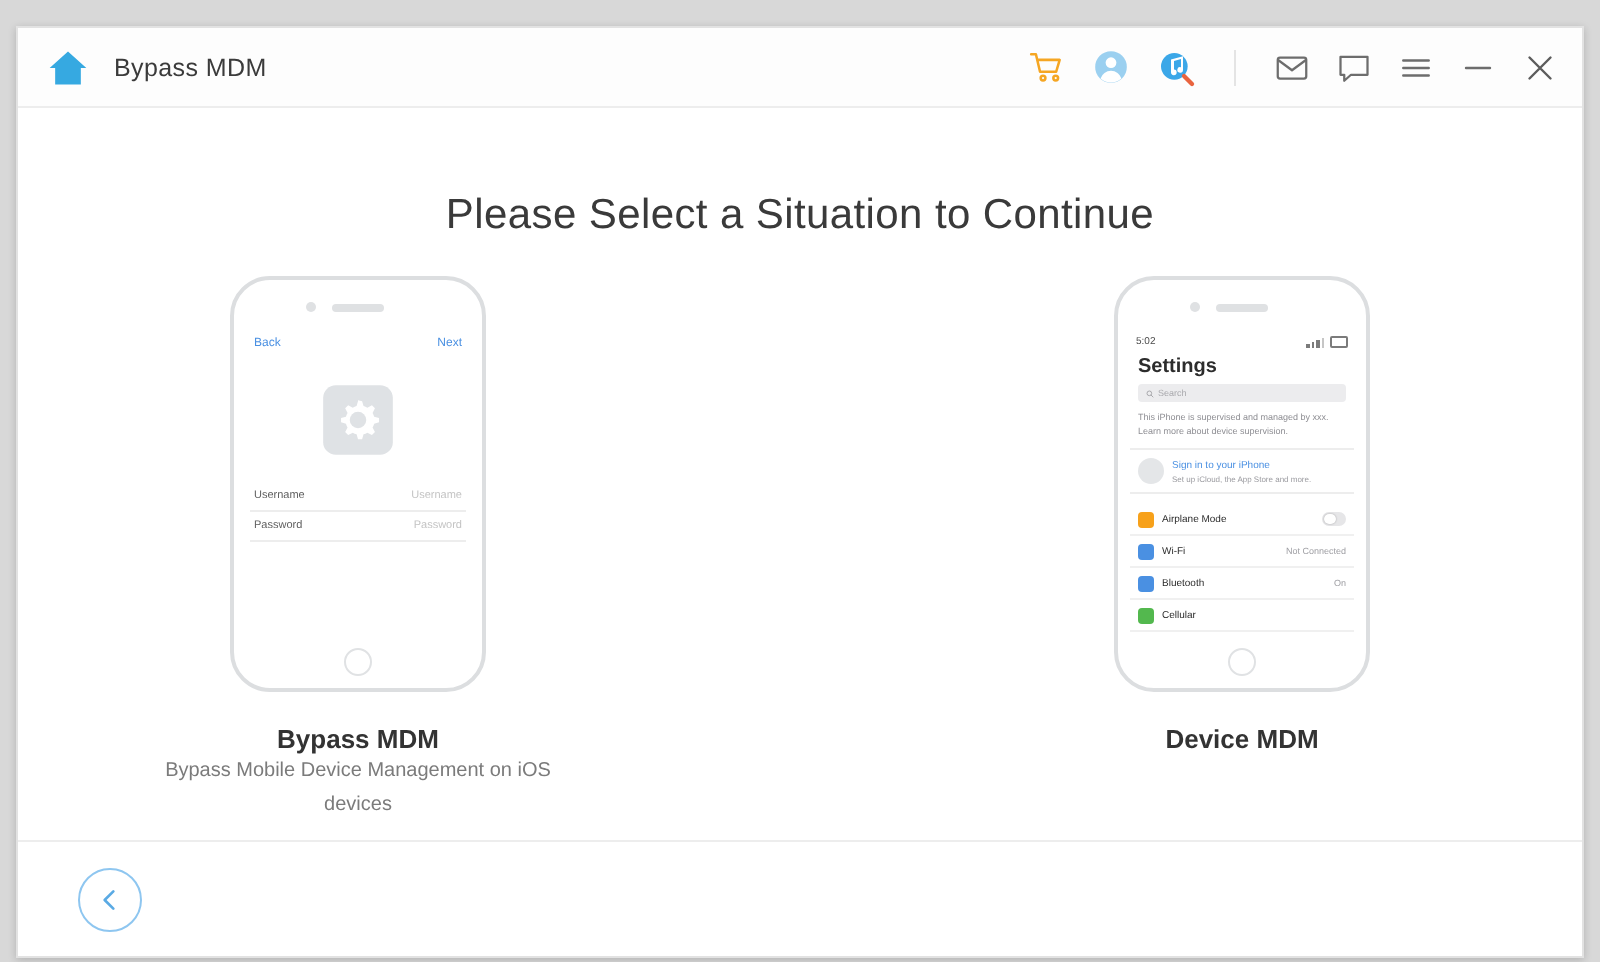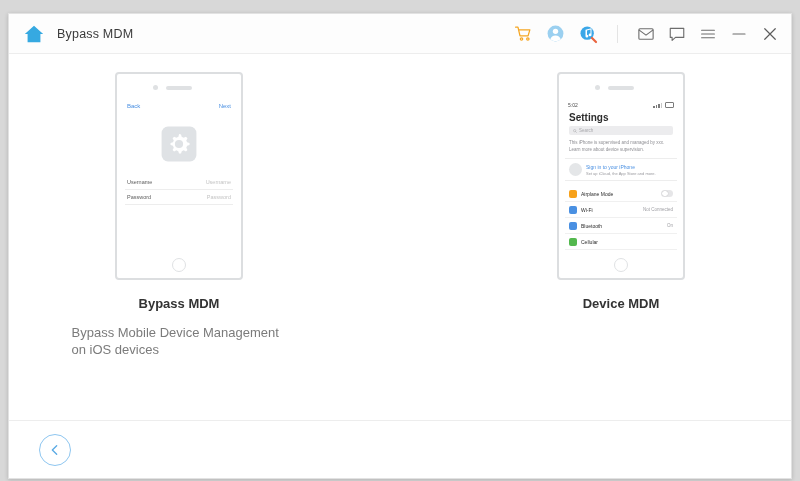--- a/index.html
+++ b/index.html
@@ -96,34 +96,33 @@
     align-items: center;
     cursor: pointer;
   }
   .option-title {
     margin-top: 16px;
     font-size: 13px;
     font-weight: bold;
     color: #333333;
   }
   .option-desc {
-    margin-top: 13px;
-    font-size: 13px;
+    font-size: 10px;
     color: #7b7b7b;
-    text-align: left;
+    text-align: center;
     line-height: 17px;
     width: 215px;
   }
   
   .phone {
     position: relative;
     width: 128px;
     height: 208px;
     border: 2px solid #dcdee0;
-    border-radius: 4px;
+    border-radius: 20px;
     background: #ffffff;
     box-sizing: border-box;
     overflow: hidden;
   }
   .phone-speaker {
     position: absolute;
     top: 12px;
     left: 50%;
     transform: translateX(-50%);
     width: 26px;
@@ -376,20 +375,21 @@
       <span class="tb-icon">
         <svg width="18" height="18" viewBox="0 0 24 24" stroke="#5c5c5c" stroke-width="1.6" stroke-linecap="round">
           <path d="M5 5 L19 19 M19 5 L5 19"></path>
         </svg>
       </span>
     </span>
   </div>
 
   <div class="content">
 
+    <div class="headline">Please Select a Situation to Continue</div>
 
     <div class="options">
 
       <div class="option">
         <div class="phone">
           <span class="phone-cam"></span>
           <span class="phone-speaker"></span>
           <div class="phone-screen">
 
             <div class="rm-nav">

